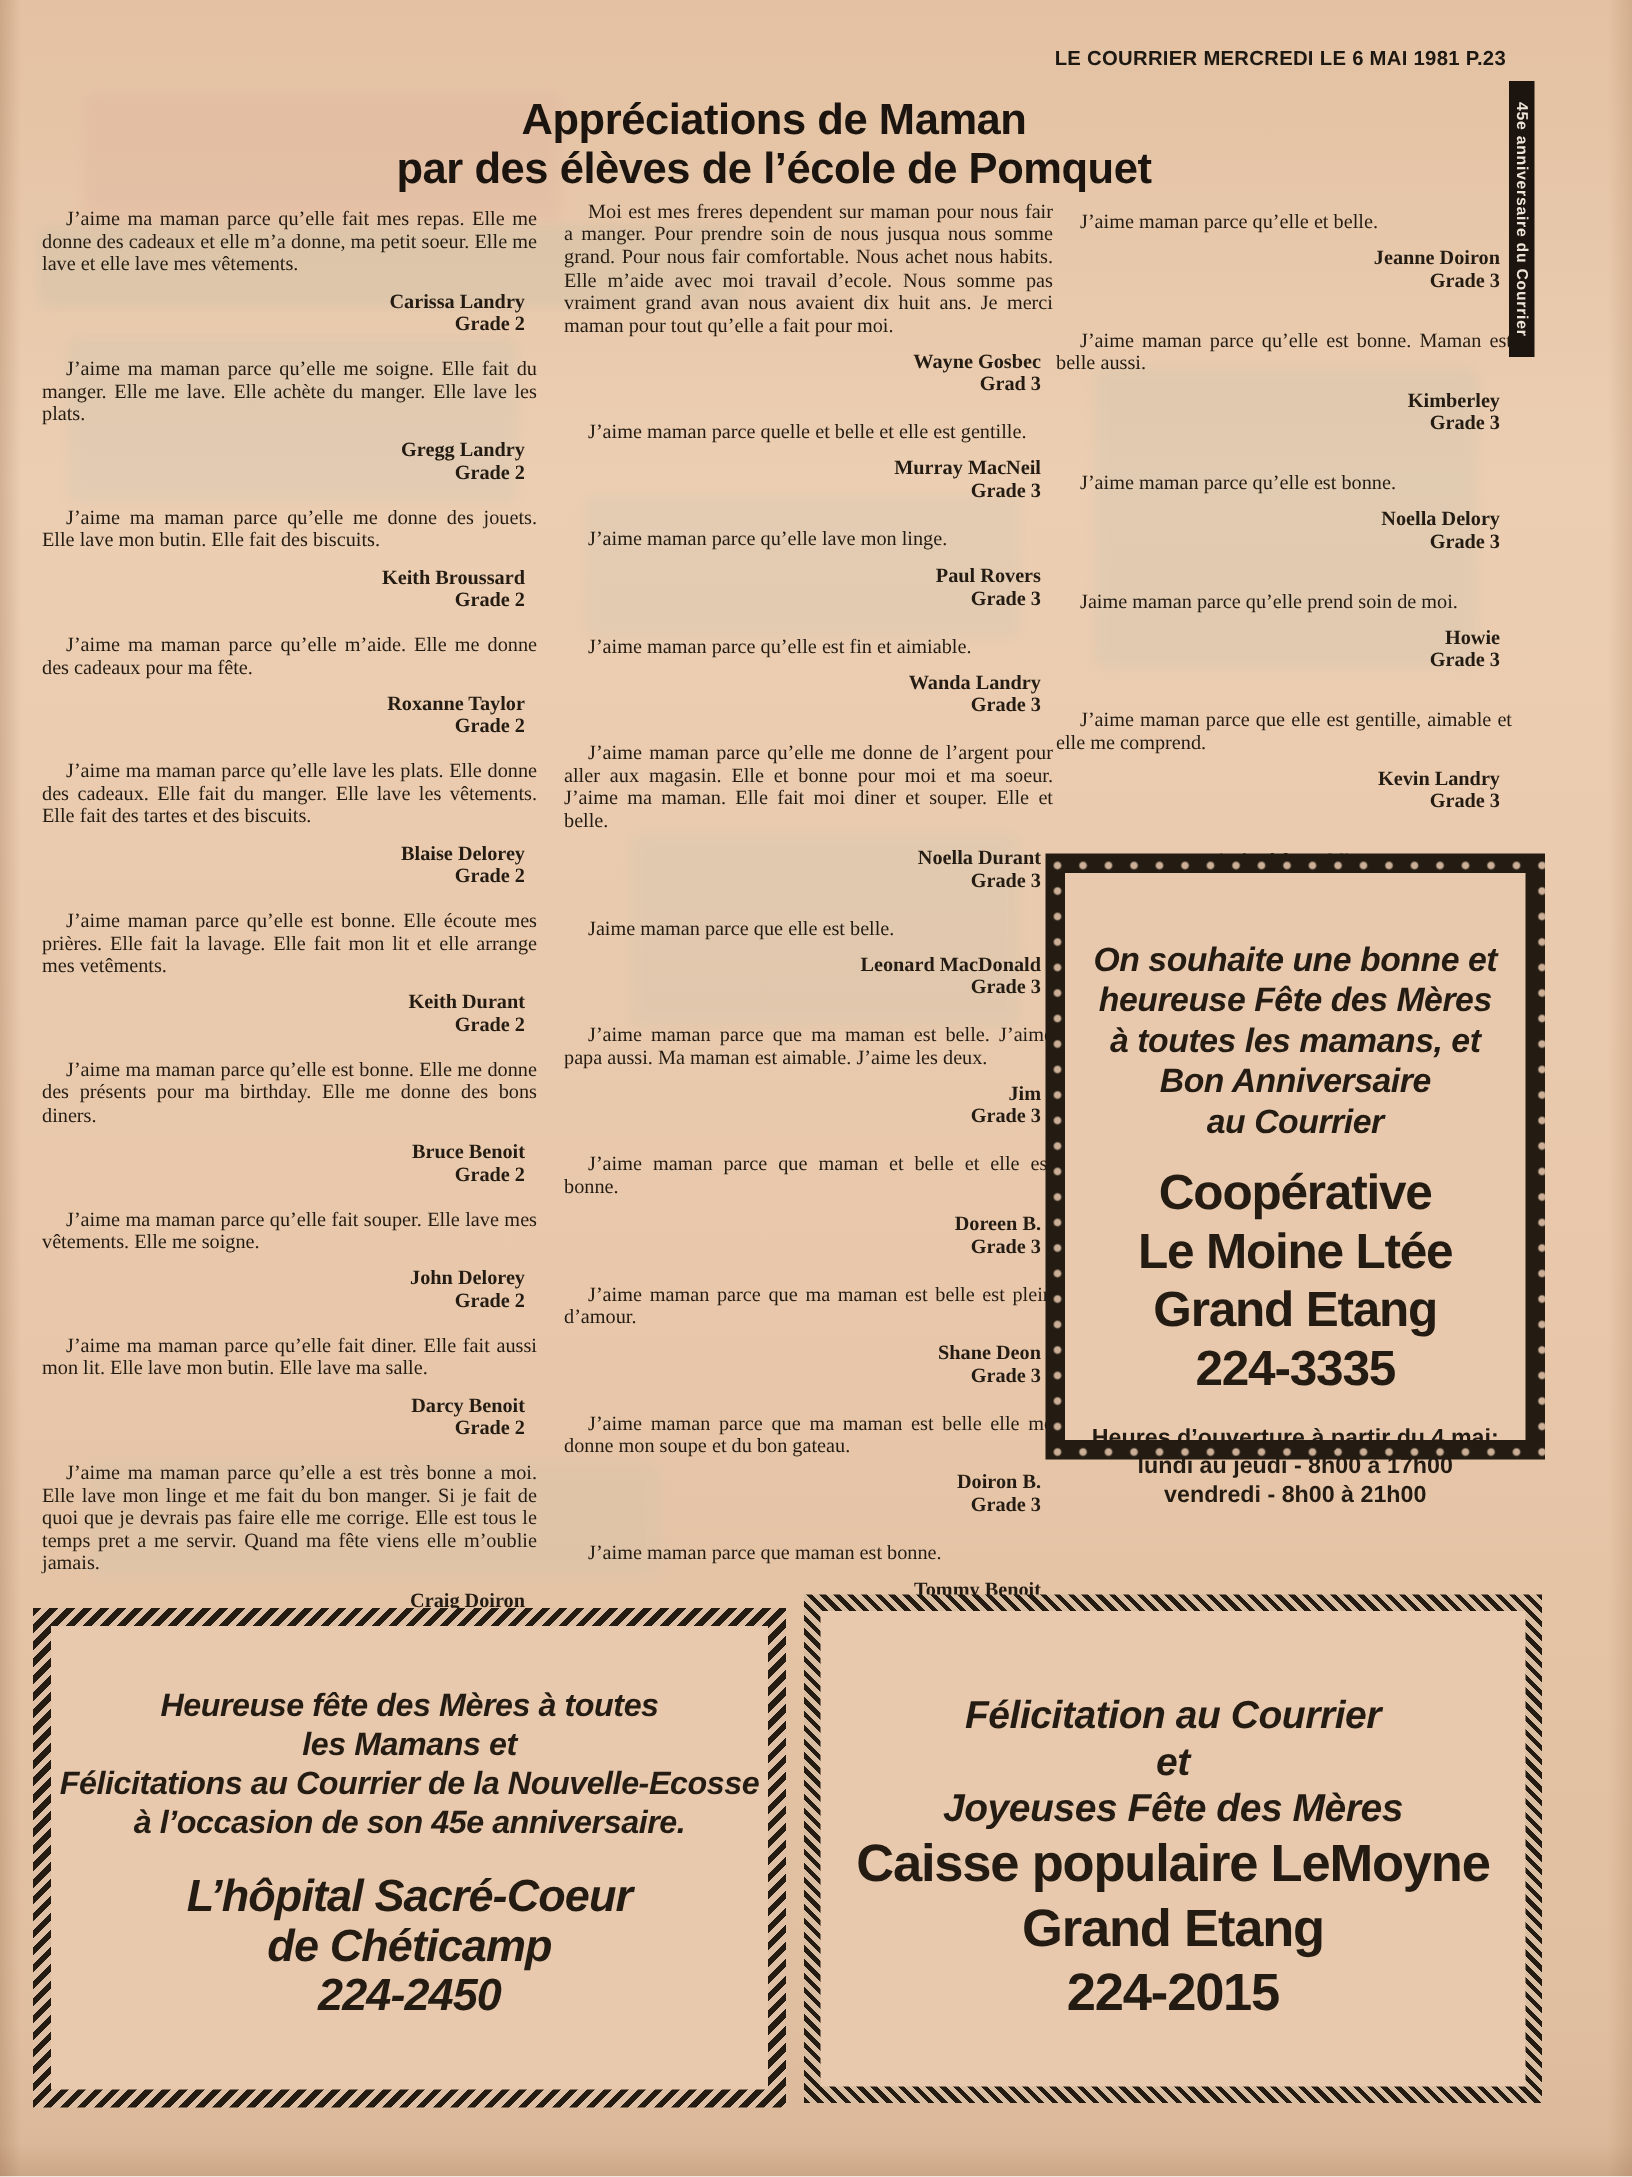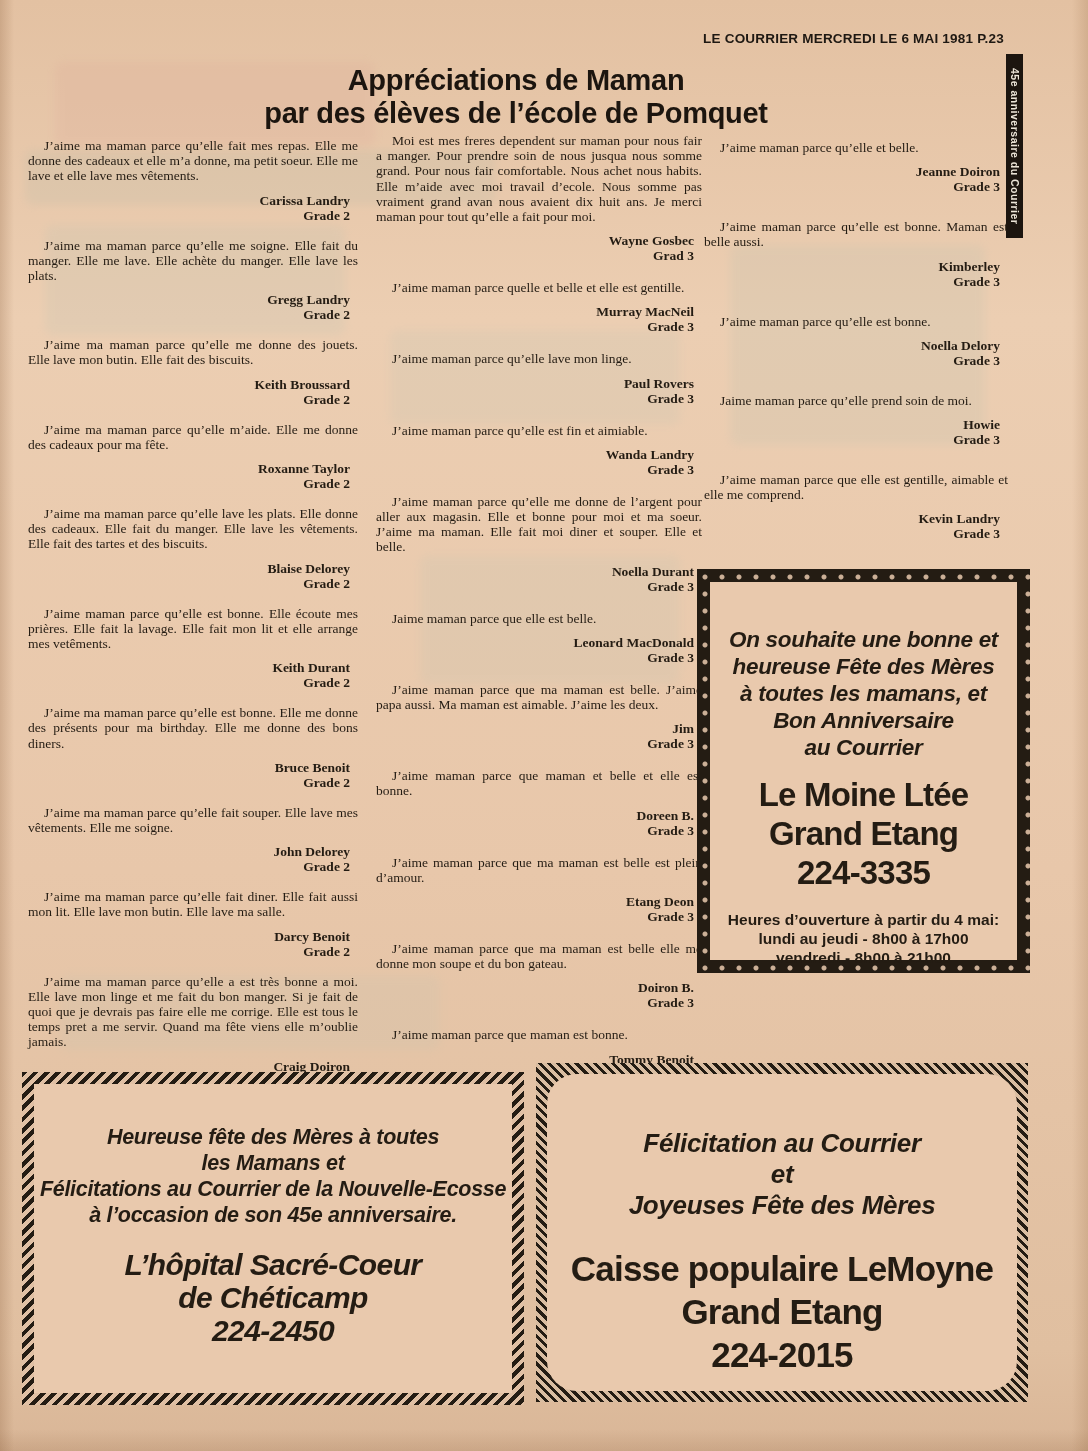--- a/index.html
+++ b/index.html
@@ -48,23 +48,23 @@
   .coop-hours{margin-top:18px;font-size:15.5px;line-height:19px;font-weight:bold;}
 
   .hosp{left:22px;top:1072px;width:502px;height:333px;
         background:repeating-linear-gradient(135deg,#241c13 0 4px,#e0c0a4 4px 8px);}
   .hosp .box-inner{inset:12px;}
   .hosp-greeting{margin-top:40px;font-size:21.5px;line-height:26px;font-style:italic;font-weight:bold;letter-spacing:-.3px;}
   .hosp-name{margin-top:20px;font-size:30px;line-height:33px;font-weight:bold;letter-spacing:-.6px;font-style:italic;}
 
   .caisse{left:536px;top:1063px;width:492px;height:339px;
         background:repeating-linear-gradient(45deg,#241c13 0 3px,#d9bda1 3px 6.5px);}
-  .caisse .box-inner{inset:11px;border-radius:30px;}
+  .caisse .box-inner{inset:11px;}
   .caisse-greeting{margin-top:54px;font-size:26px;line-height:31px;font-style:italic;font-weight:bold;letter-spacing:-.3px;}
-  .caisse-name{margin-top:26px;font-size:35px;line-height:43px;font-weight:bold;letter-spacing:-.8px;}
+  .caisse-name{font-size:35px;line-height:43px;font-weight:bold;letter-spacing:-.8px;}
 </style>
 </head>
 <body>
 
 <div class="page">
 
   <div class="ghost" style="left:55px;top:62px;width:320px;height:85px;background:#d89b92;opacity:.14;"></div>
   <div class="ghost" style="left:25px;top:150px;width:470px;height:55px;background:#aeb9a8;opacity:.18;"></div>
   <div class="ghost" style="left:45px;top:225px;width:300px;height:110px;background:#b8c2b2;opacity:.18;"></div>
   <div class="ghost" style="left:390px;top:330px;width:290px;height:95px;background:#b8c2b2;opacity:.16;"></div>
@@ -170,21 +170,21 @@
         <div class="ename">Jim</div>
         <div class="egrade">Grade 3</div>
       </div>
       <div class="entry">
         <p class="etext">J’aime maman parce que maman et belle et elle est bonne.</p>
         <div class="ename">Doreen B.</div>
         <div class="egrade">Grade 3</div>
       </div>
       <div class="entry">
         <p class="etext">J’aime maman parce que ma maman est belle est plein d’amour.</p>
-        <div class="ename">Etang Deon</div>
+        <div class="ename">Shane Deon</div>
         <div class="egrade">Grade 3</div>
       </div>
       <div class="entry">
         <p class="etext">J’aime maman parce que ma maman est belle elle me donne mon soupe et du bon gateau.</p>
         <div class="ename">Doiron B.</div>
         <div class="egrade">Grade 3</div>
       </div>
       <div class="entry">
         <p class="etext">J’aime maman parce que maman est bonne.</p>
         <div class="ename">Tommy Benoit</div>
@@ -223,20 +223,21 @@
   <div class="box coop">
     <div class="box-inner">
       <div class="coop-greeting">
           <div>On souhaite une bonne et</div>
           <div>heureuse Fête des Mères</div>
           <div>à toutes les mamans, et</div>
           <div>Bon Anniversaire</div>
           <div>au Courrier</div>
         </div>
       <div class="coop-name">
+          <div>Coopérative</div>
           <div>Le Moine Ltée</div>
           <div>Grand Etang</div>
           <div>224-3335</div>
         </div>
       <div class="coop-hours">
           <div>Heures d’ouverture à partir du 4 mai:</div>
           <div>lundi au jeudi - 8h00 à 17h00</div>
           <div>vendredi - 8h00 à 21h00</div>
         </div>
     </div>

